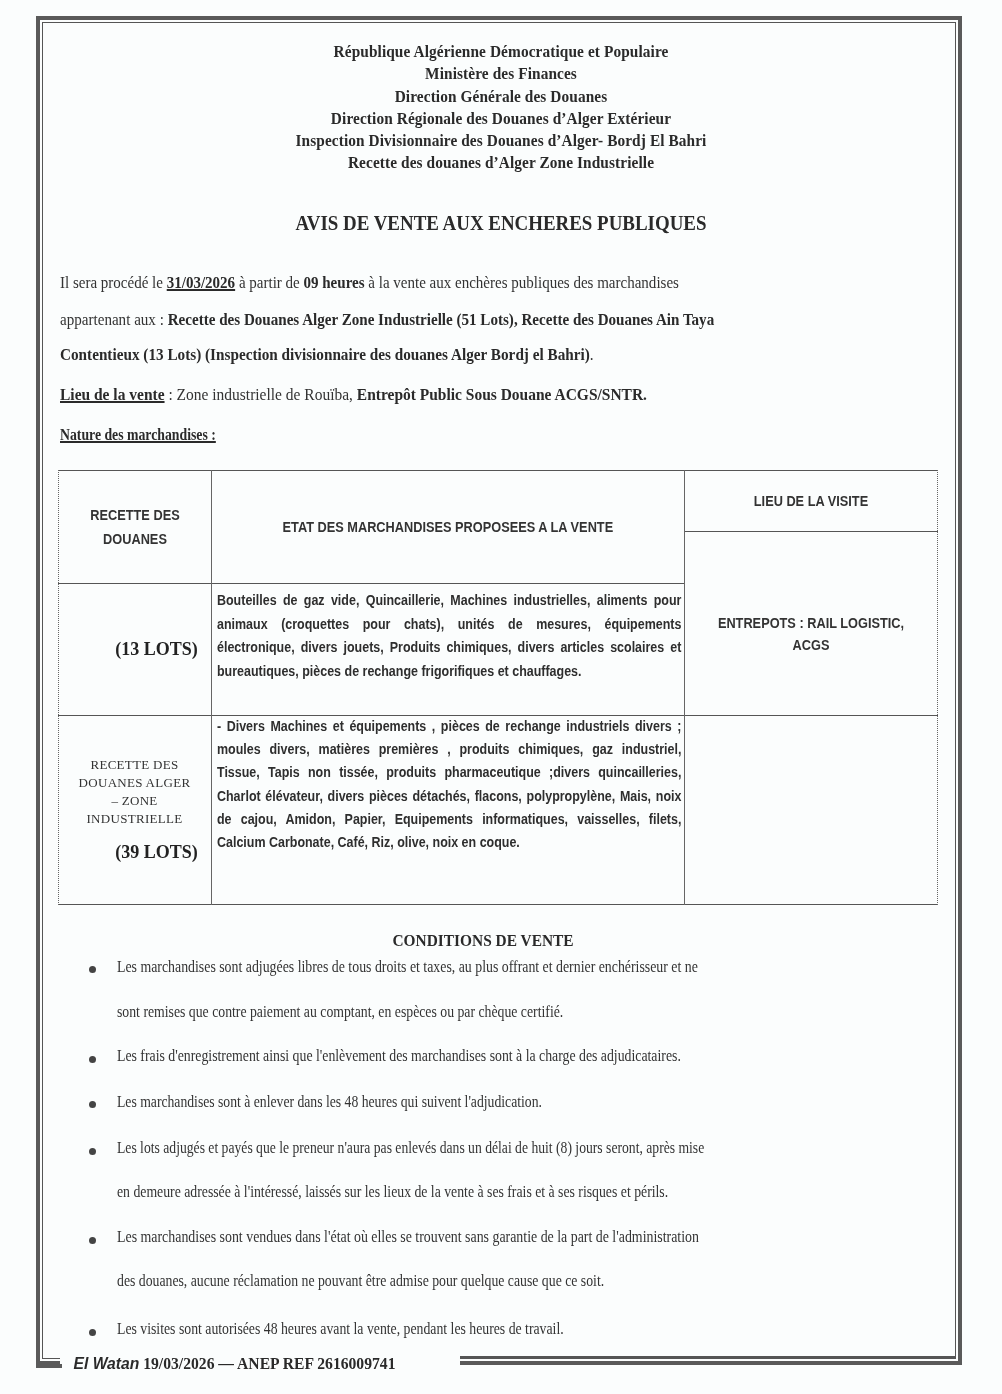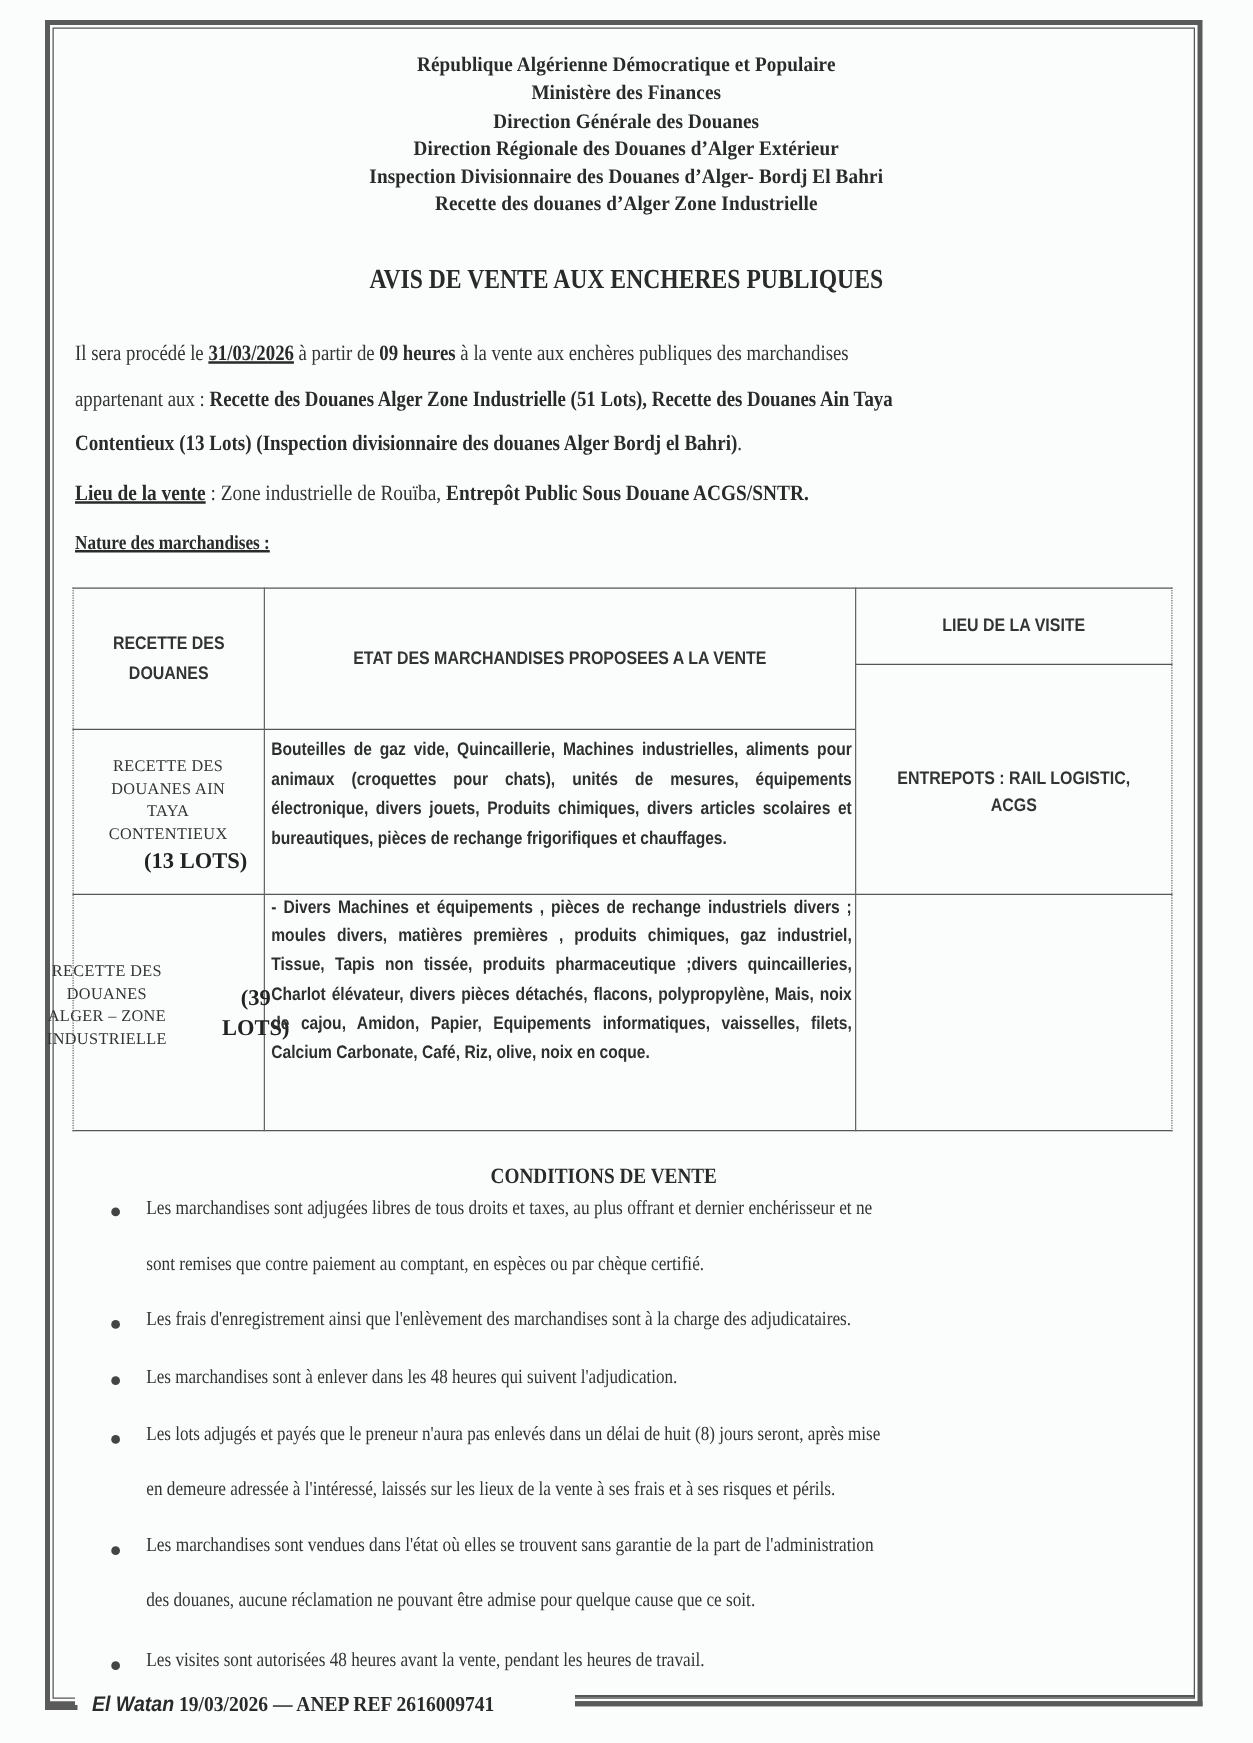--- a/index.html
+++ b/index.html
@@ -95,31 +95,30 @@
     <div class="th-text" style="width:110px;">RECETTE DES DOUANES</div>
   </div>
   <div class="cell" style="left:626px; top:0; width:254px; height:61px;">
     <div class="th-text" style="white-space:nowrap;">LIEU DE LA VISITE</div>
   </div>
   <div class="cell" style="left:153px; top:0; width:473px; height:113px;">
     <div class="th-text" style="white-space:nowrap;">ETAT DES MARCHANDISES PROPOSEES A LA VENTE</div>
   </div>
 
   <div class="cell" style="left:0; top:113px; width:153px; height:132px; flex-direction:column;">
-    <div class="rec-text" style="width:100px; margin-top:6px;">RECETTE DES DOUANES AIN TAYA CONTENTIEUX</div>
     <div class="rec-lots">(13 LOTS)</div>
   </div>
   <div class="goods" style="left:159px; top:119px; width:470px; height:126px;">
     <div class="goods-inner">Bouteilles de gaz vide, Quincaillerie, Machines industrielles, aliments pour animaux (croquettes pour chats), unités de mesures, équipements électronique, divers jouets, Produits chimiques, divers articles scolaires et bureautiques, pièces de rechange frigorifiques et chauffages.</div>
   </div>
   <div class="cell" style="left:626px; top:113px; width:254px; height:102px;">
     <div class="lieu-text" style="width:240px;">ENTREPOTS : RAIL LOGISTIC, ACGS</div>
   </div>
 
-  <div class="cell" style="left:0; top:245px; width:153px; height:189px; ">
+  <div class="cell" style="left:0; top:245px; width:153px; height:189px; flex-direction:column;">
     <div class="rec-text" style="width:118px; margin-bottom:12px;">RECETTE DES DOUANES ALGER – ZONE INDUSTRIELLE</div>
     <div class="rec-lots">(39 LOTS)</div>
   </div>
   <div class="goods" style="left:159px; top:245px; width:470px; height:189px;">
     <div class="goods-inner" style="line-height:23.2px;">- Divers Machines et équipements , pièces de rechange industriels divers ; moules divers, matières premières , produits chimiques, gaz industriel, Tissue, Tapis non tissée, produits pharmaceutique ;divers quincailleries, Charlot élévateur, divers pièces détachés, flacons, polypropylène, Mais, noix de cajou, Amidon, Papier, Equipements informatiques, vaisselles, filets, Calcium Carbonate, Café, Riz, olive, noix en coque.</div>
   </div>
 </div>
 
 <div class="cond-title">CONDITIONS DE VENTE</div>
 

